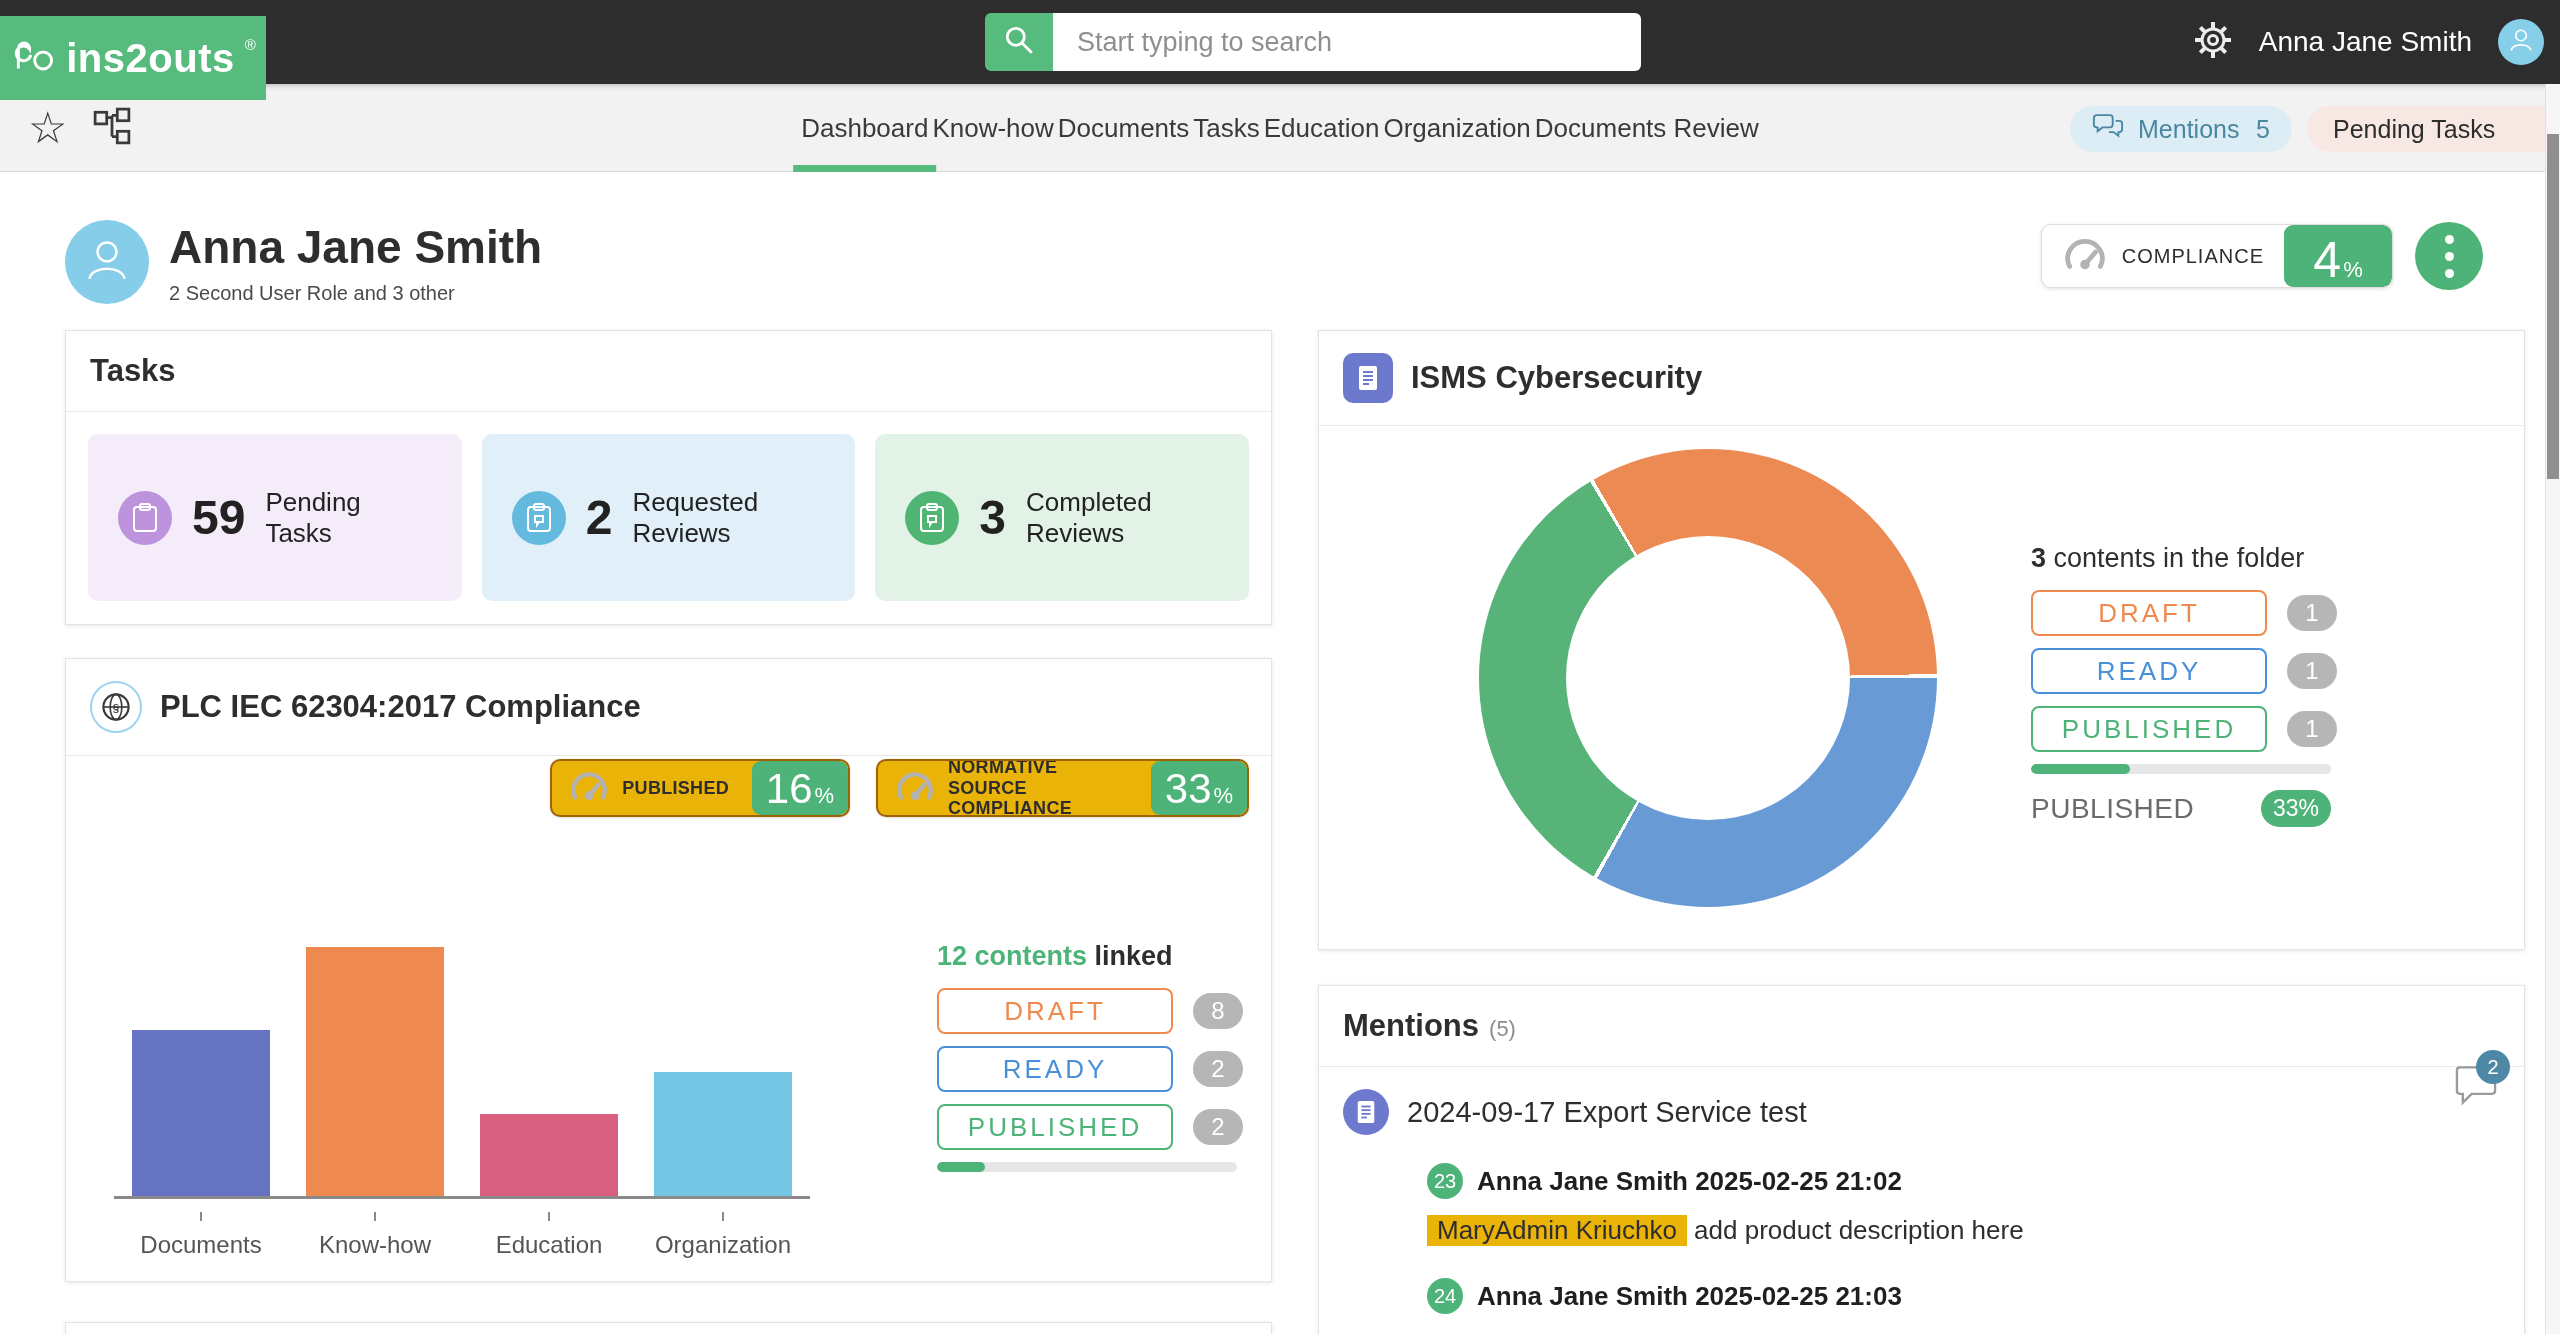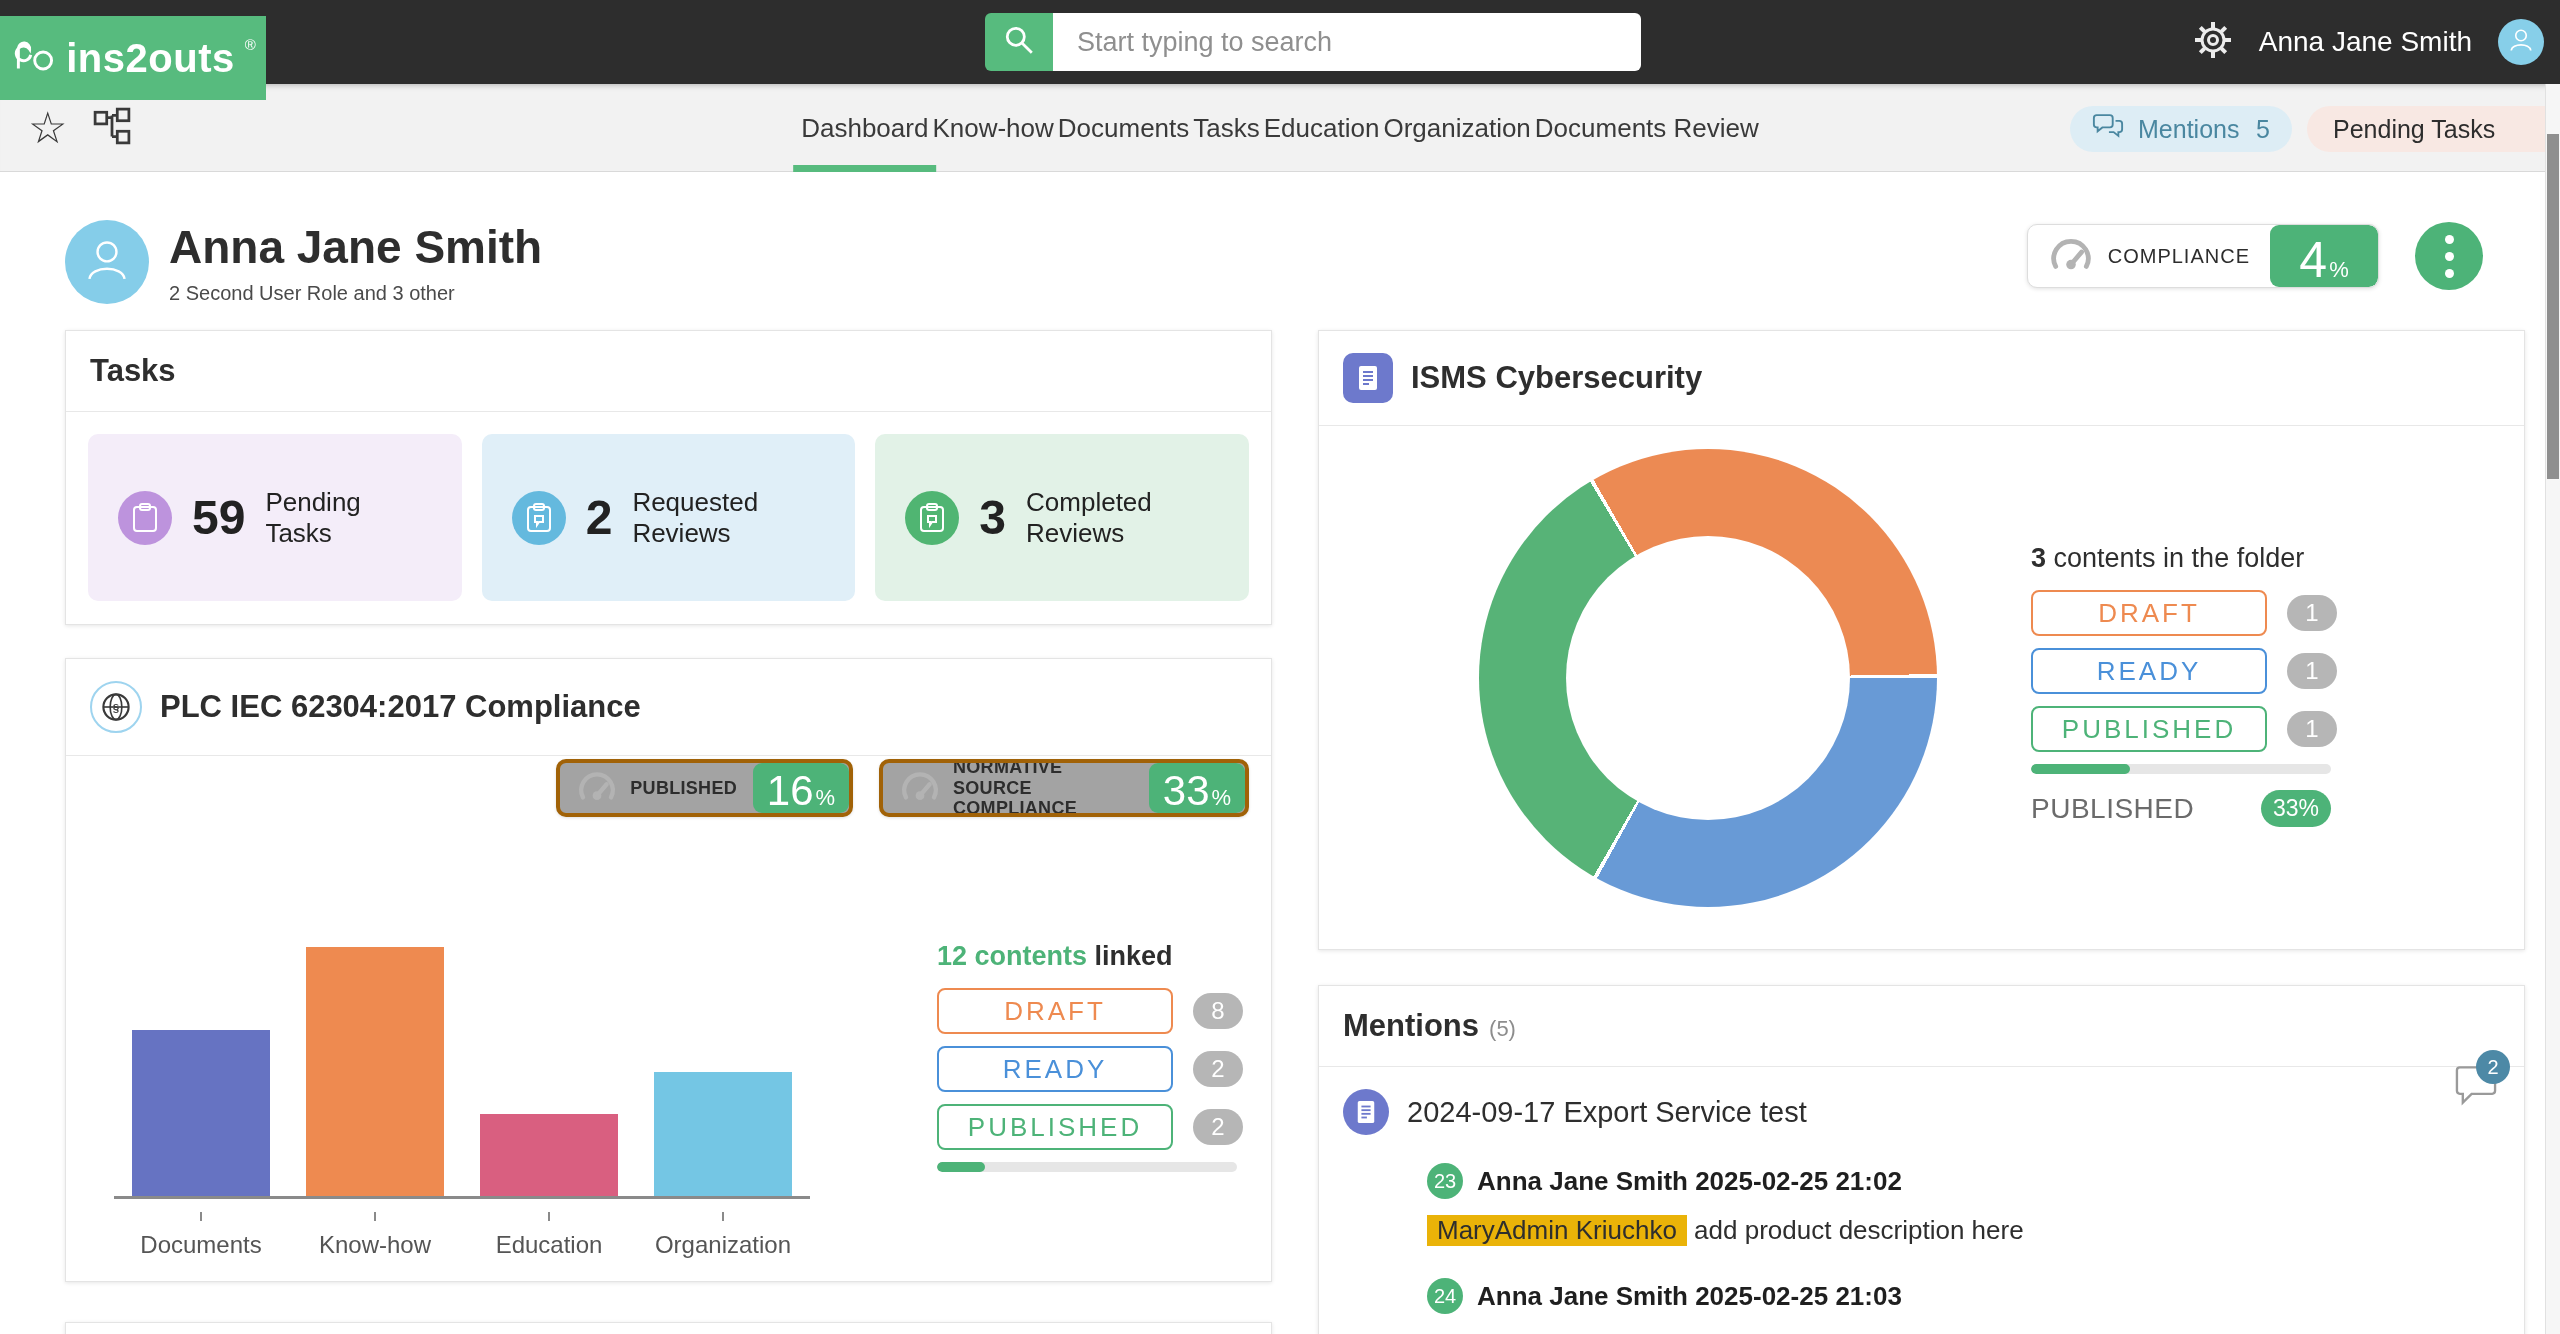--- a/index.html
+++ b/index.html
@@ -49,21 +49,21 @@
   
   .content { position:absolute; left:0; top:172px; width:2545px; height:1162px; overflow:hidden;
     background:#fff; padding:0 0 0 65px; }
 
   .profile-row { position:relative; margin-top:40px; height:100px; display:flex; align-items:center; }
   .profile-avatar { width:84px; height:84px; border-radius:50%; background:#85cde9;
     display:flex; align-items:center; justify-content:center; cursor:pointer; }
   .profile-texts { margin-left:20px; }
   .profile-name { font-size:46px; font-weight:bold; color:#2e2e2e; }
   .profile-roles { font-size:20px; color:#4a4a4a; margin-top:8px; }
-  .profile-right { position:absolute; right:62px; top:10px; display:flex; align-items:center; gap:36px; }
+  .profile-right { position:absolute; right:62px; top:10px; display:flex; align-items:center; gap:22px; }
   .compliance-badge { display:flex; align-items:stretch; background:#fff; border:1px solid #ddd;
     border-radius:10px; box-shadow:0 1px 4px rgba(0,0,0,.12); height:64px; overflow:hidden; cursor:pointer; }
   .compliance-left { display:flex; align-items:center; gap:14px; padding:0 20px; }
   .compliance-label { font-size:20px; letter-spacing:1px; color:#2d2d2d; }
   .compliance-value-box { width:108px; background:#4db378; color:#fff; display:flex;
     align-items:baseline; justify-content:center; border-radius:9px; padding-top:6px; }
   .compliance-value { font-size:50px; line-height:58px; }
   .pct-small { font-size:22px; margin-left:2px; }
   .dots-btn { width:68px; height:68px; border-radius:50%; background:#4db378; display:flex;
     flex-direction:column; align-items:center; justify-content:center; gap:8px; cursor:pointer; }
@@ -83,22 +83,22 @@
     padding-left:30px; cursor:pointer; }
   .tile-icon { width:54px; height:54px; border-radius:50%; display:flex; align-items:center; justify-content:center; }
   .tile-count { font-size:48px; font-weight:bold; color:#222; }
   .tile-label { font-size:26px; color:#222; line-height:1.18; width:150px; }
 
   
   .plc-card { margin-top:33px; height:624px; position:relative; }
   .std-icon-circle { width:52px; height:52px; border-radius:50%; border:2px solid #9ed4ef;
     display:flex; align-items:center; justify-content:center; }
   .plc-badges { position:absolute; top:100px; right:22px; display:flex; gap:26px; }
-  .metric-badge { display:flex; align-items:stretch; background:#a3a3a3; border:4px solid #a16207; border-radius:10px;
-    box-shadow:0 1px 3px rgba(0,0,0,.12); height:58px; overflow:hidden; cursor:pointer; }
+  .metric-badge { display:flex; align-items:stretch; background:#eab308; border:2px solid #a16207; border-radius:10px;
+    box-shadow:0 1px 3px rgba(0,0,0,.12); height:58px; overflow:hidden; cursor:pointer;gap:7px; }
   .metric-left { display:flex; align-items:center; gap:12px; padding:0 16px; }
   .metric-label { font-size:18px; font-weight:bold; color:#2d2d2d; letter-spacing:.3px; max-width:180px; line-height:1.15; }
   .metric-value-box { min-width:96px; background:#4db378; color:#fff; display:flex; align-items:baseline;
     justify-content:center; border-radius:9px; padding:2px 10px 0; }
   .metric-value { font-size:42px; line-height:52px; }
 
   .bar-chart { position:absolute; left:48px; top:280px; width:700px; height:320px; }
   .bars { position:absolute; left:0; bottom:62px; width:696px; height:252px; display:flex; align-items:flex-end; }
   .bar-slot { width:174px; display:flex; justify-content:center; }
   .bar { width:138px; }

